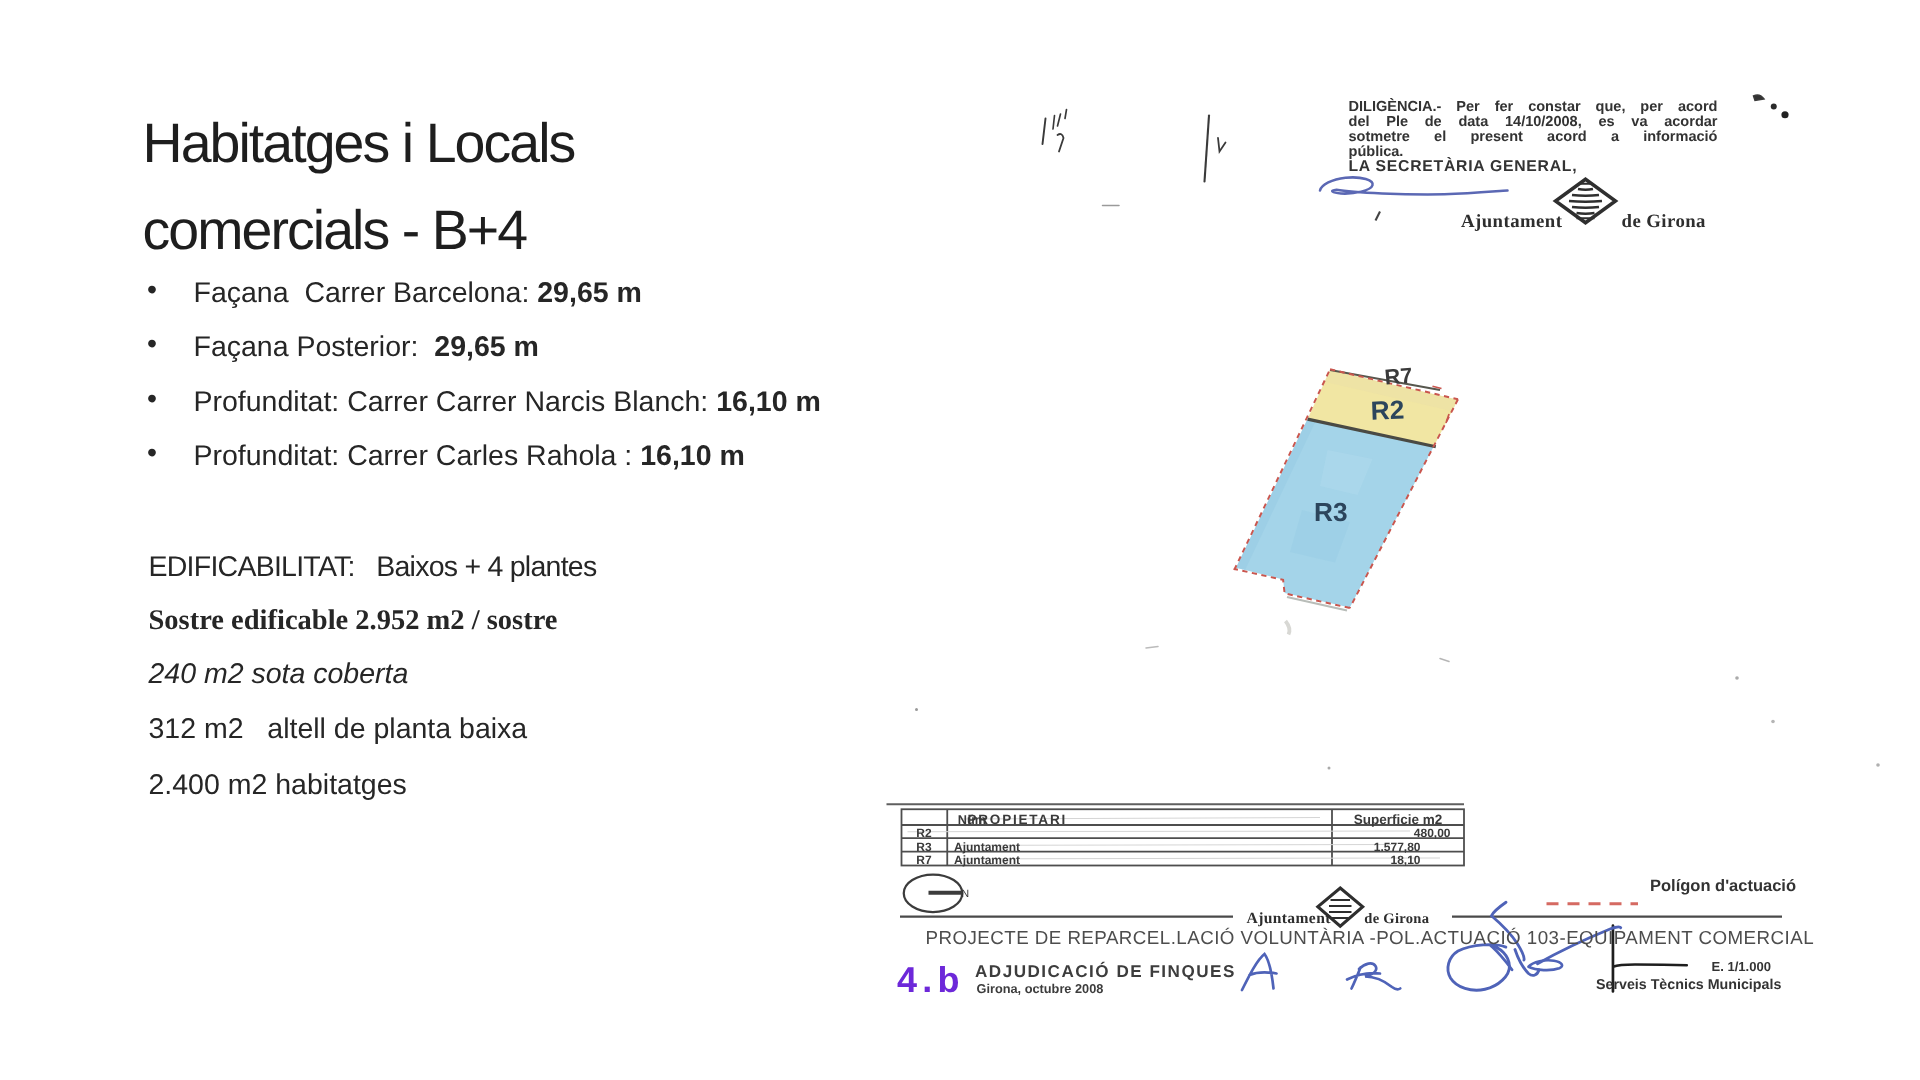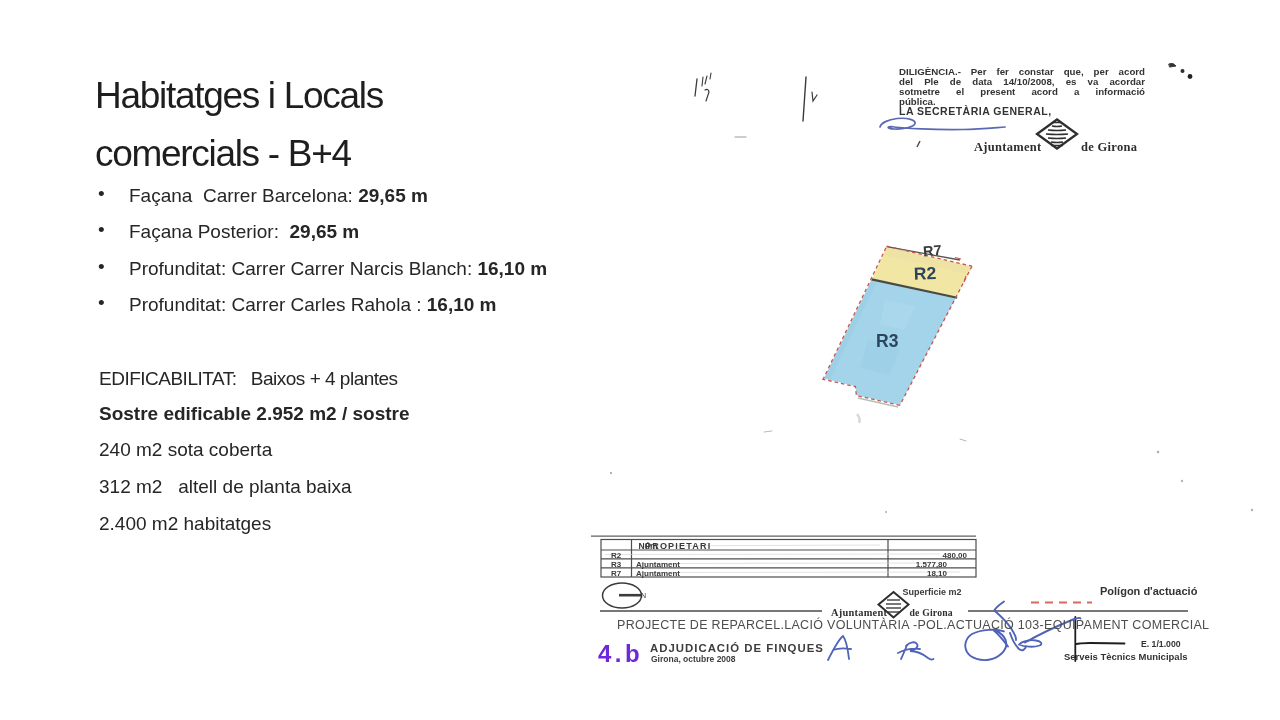--- a/index.html
+++ b/index.html
@@ -23,22 +23,22 @@
 <body>
 
   <div class="abs title">Habitatges i Locals<br>comercials - B+4</div>
 
   <div class="abs bullet" style="left:129px;top:184.5px;"><span class="dot">•</span>Façana&nbsp; Carrer Barcelona: <b>29,65 m</b></div>
   <div class="abs bullet" style="left:129px;top:221px;"><span class="dot">•</span>Façana Posterior:&nbsp; <b>29,65 m</b></div>
   <div class="abs bullet" style="left:129px;top:257.5px;"><span class="dot">•</span>Profunditat: Carrer Carrer Narcis Blanch: <b>16,10 m</b></div>
   <div class="abs bullet" style="left:129px;top:294px;"><span class="dot">•</span>Profunditat: Carrer Carles Rahola : <b>16,10 m</b></div>
 
   <div class="abs para" style="left:99px;top:368px;letter-spacing:-0.5px;">EDIFICABILITAT:&nbsp;&nbsp; Baixos + 4 plantes</div>
-  <div class="abs para" style="left:99px;top:403px;"><b>Sostre edificable 2.952 m2 / sostre</b></div>
-  <div class="abs para" style="left:99px;top:439px;">240 m2 sota coberta</div>
+  <div class="abs para" style="left:99px;top:403px;font-family:Liberation Serif, serif;"><b>Sostre edificable 2.952 m2 / sostre</b></div>
+  <div class="abs para" style="left:99px;top:439px;font-style:italic;">240 m2 sota coberta</div>
   <div class="abs para" style="left:99px;top:476px;">312 m2&nbsp;&nbsp; altell de planta baixa</div>
   <div class="abs para" style="left:99px;top:513px;">2.400 m2 habitatges</div>
 
   <svg class="abs" style="left:560px;top:40px;" width="720" height="650" viewBox="560 40 720 650">
 
     <g stroke="#3a3a3a" fill="none" stroke-linecap="round">
       <path d="M697 79 L695 96" stroke-width="1.3"></path>
       <path d="M703 77 L702 86 M707 76 L705 84 M711 73 L710 79" stroke-width="1.1"></path>
       <path d="M705 90 Q708 88 709 92 L706 101" stroke-width="1.2"></path>
       <path d="M806 77 L803 121" stroke-width="1.4"></path>
@@ -152,21 +152,21 @@
     <div>sotmetre el present acord a informació</div>
     <div class="last">pública.</div>
   </div>
   <div class="abs scantxt" style="left:899px;top:104.5px;font-size:10.5px;letter-spacing:0.5px;">LA SECRETÀRIA GENERAL,</div>
 
   <div class="abs serif" style="left:974px;top:139.5px;font-size:12.5px;letter-spacing:0.3px;">Ajuntament</div>
   <div class="abs serif" style="left:1081px;top:140px;font-size:12.5px;letter-spacing:0.3px;">de Girona</div>
 
   <div class="abs scantxt" style="left:601px;top:541px;width:30px;text-align:center;font-size:8.5px;color:#3a3a3a;padding-left:32px;">Núm</div>
   <div class="abs scantxt" style="left:645px;top:541px;font-size:9px;letter-spacing:1.2px;color:#3a3a3a;">PROPIETARI</div>
-  <div class="abs scantxt" style="left:890px;top:541px;width:84px;text-align:center;font-size:9px;color:#3a3a3a;margin-top:46px;">Superficie m2</div>
+  <div class="abs scantxt" style="left:890px;top:541px;width:84px;text-align:center;font-size:9px;color:#3a3a3a;">Superficie m2</div>
   <div class="abs scantxt" style="left:601px;top:550.5px;width:30px;text-align:center;font-size:8px;color:#3a3a3a;">R2</div>
   <div class="abs scantxt" style="left:601px;top:559.5px;width:30px;text-align:center;font-size:8px;color:#3a3a3a;">R3</div>
   <div class="abs scantxt" style="left:601px;top:568.5px;width:30px;text-align:center;font-size:8px;color:#3a3a3a;">R7</div>
   <div class="abs scantxt" style="left:636px;top:559.5px;font-size:8px;color:#3a3a3a;">Ajuntament</div>
   <div class="abs scantxt" style="left:636px;top:568.5px;font-size:8px;color:#3a3a3a;">Ajuntament</div>
   <div class="abs scantxt" style="left:880px;top:550.5px;width:87px;text-align:right;font-size:8px;color:#3a3a3a;">480,00</div>
   <div class="abs scantxt" style="left:860px;top:559.5px;width:87px;text-align:right;font-size:8px;color:#3a3a3a;">1.577,80</div>
   <div class="abs scantxt" style="left:860px;top:568.5px;width:87px;text-align:right;font-size:8px;color:#3a3a3a;">18,10</div>
 
   <div class="abs serif" style="left:831px;top:606.5px;font-size:10.4px;letter-spacing:0.25px;">Ajuntament</div>

